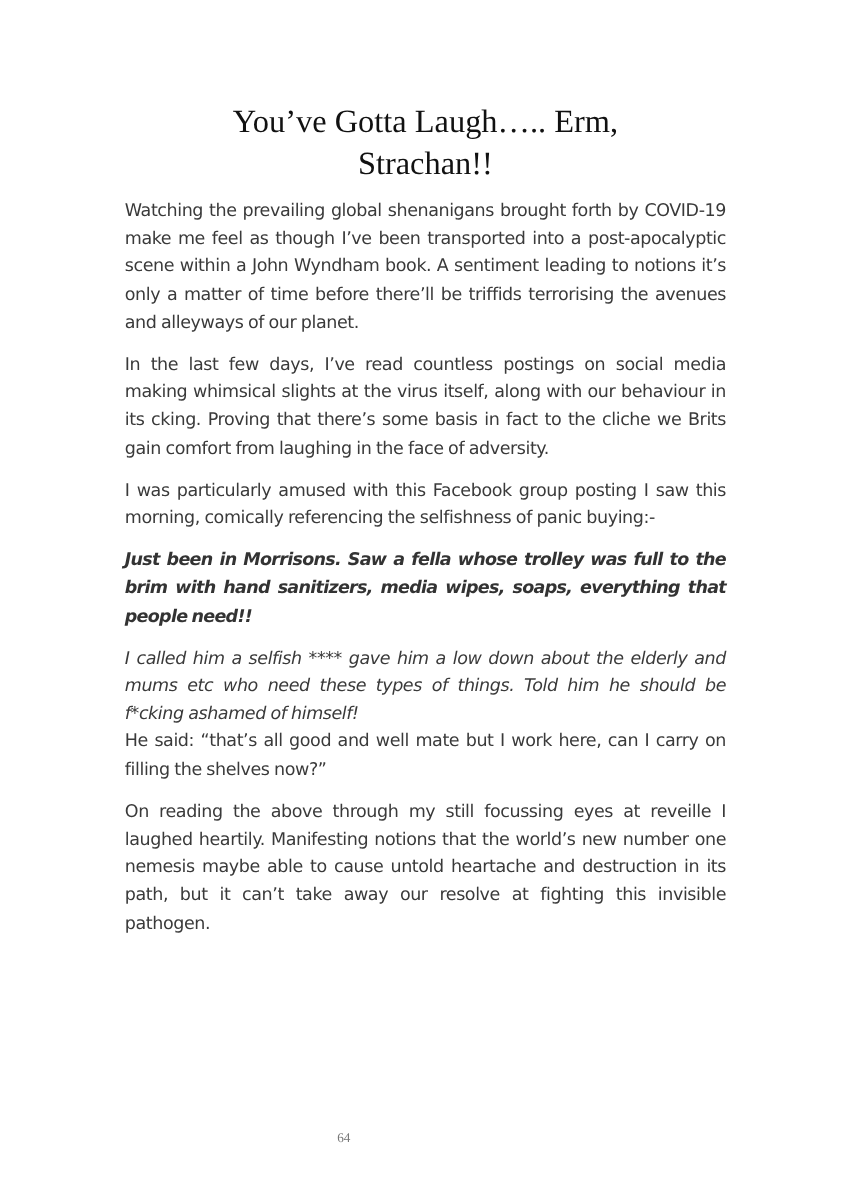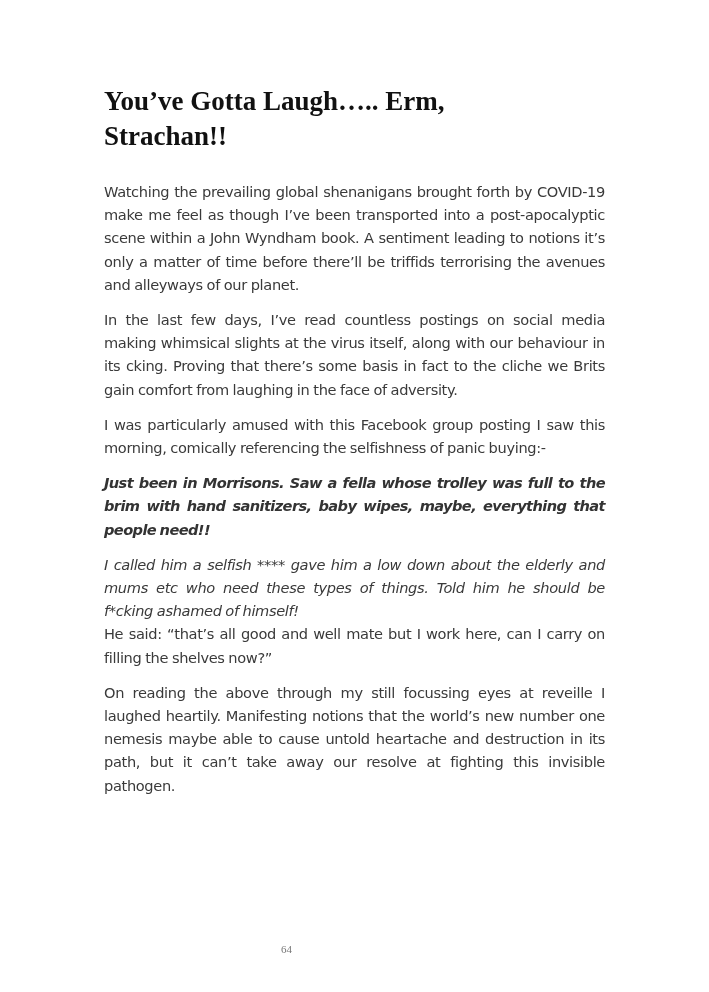--- a/index.html
+++ b/index.html
@@ -1,27 +1,27 @@
 <!DOCTYPE html>
 <html><head>
 <meta charset="utf-8">
 <style>
   html, body { margin: 0; padding: 0; background: #ffffff; }
   body { width: 709px; height: 992px; position: relative; overflow: hidden; }
   .page { position: absolute; left: 0; top: 0; width: 709px; height: 992px; background: #fff; }
   .title {
     position: absolute; left: 104px; top: 84px; width: 501px;
-    text-align: left;
+    text-align: center;
     font-family: "Liberation Serif", serif;
-    font-weight: bold; font-size: 27px; line-height: 35px;
+    font-weight: normal; font-size: 27px; line-height: 35px;
     color: #111;
     margin: 0;
   }
   .body-text {
-    position: absolute; left: 104px; top: 180px; width: 501px;
+    position: absolute; left: 104px; top: 164px; width: 501px;
     font-family: "DejaVu Sans", sans-serif;
     font-size: 14.6px; line-height: 23.2px;
     color: #3a3a3a;
     letter-spacing: -0.35px;
     word-spacing: -0.5px;
   }
   .para { margin: 0 0 12px 0; text-align: justify; }
   .quote { font-style: italic; font-weight: bold; color: #333; letter-spacing: -0.6px; word-spacing: -1px; }
   .line { display: block; }
   .page-number {
@@ -37,21 +37,21 @@
 <div class="page">
   <h1 class="title">
     <span class="line">You’ve Gotta Laugh….. Erm,</span>
     <span class="line">Strachan!!</span>
   </h1>
 
   <div class="body-text">
     <p class="para">Watching the prevailing global shenanigans brought forth by COVID-19 make me feel as though I’ve been transported into a post-apocalyptic scene within a John Wyndham book. A sentiment leading to notions it’s only a matter of time before there’ll be triffids terrorising the avenues and alleyways of our planet.</p>
     <p class="para">In the last few days, I’ve read countless postings on social media making whimsical slights at the virus itself, along with our behaviour in its cking. Proving that there’s some basis in fact to the cliche we Brits gain comfort from laughing in the face of adversity.</p>
     <p class="para">I was particularly amused with this Facebook group posting I saw this morning, comically referencing the selfishness of panic buying:-</p>
-    <p class="para quote">Just been in Morrisons. Saw a fella whose trolley was full to the brim with hand sanitizers, baby wipes, maybe, everything that people need!!</p>
+    <p class="para quote">Just been in Morrisons. Saw a fella whose trolley was full to the brim with hand sanitizers, media wipes, soaps, everything that people need!!</p>
     <p class="para">
       <span class="line" style="text-align: justify; text-align-last: left; font-style: italic;">I called him a selfish **** gave him a low down about the elderly and mums etc who need these types of things. Told him he should be f*cking ashamed of himself!</span>
       <span class="line" style="text-align: justify; text-align-last: left;">He said: “that’s all good and well mate but I work here, can I carry on filling the shelves now?”</span>
     </p>
     <p class="para">On reading the above through my still focussing eyes at reveille I laughed heartily. Manifesting notions that the world’s new number one nemesis maybe able to cause untold heartache and destruction in its path, but it can’t take away our resolve at fighting this invisible pathogen.</p>
   </div>
 
   <div class="page-number">64</div>
 </div>
 

